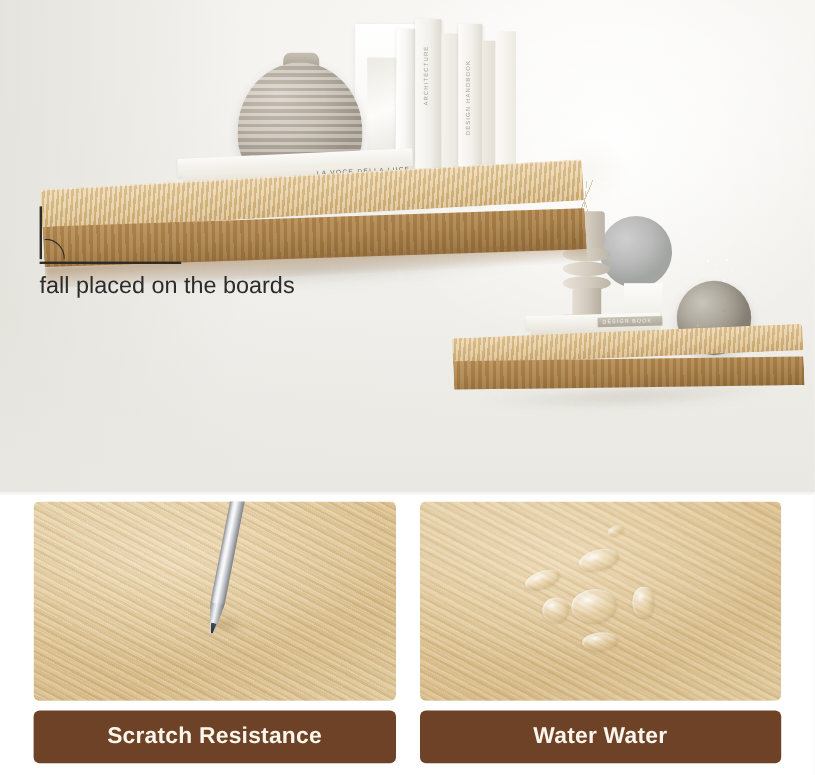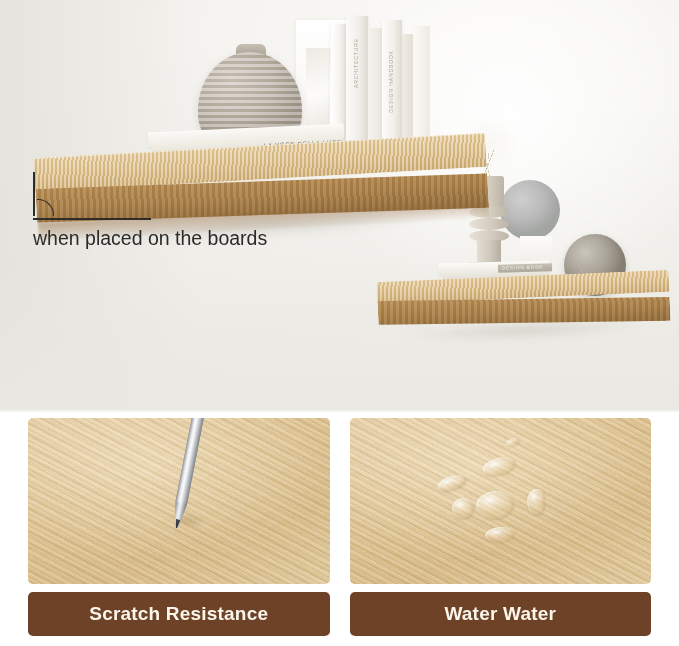--- a/index.html
+++ b/index.html
@@ -514,21 +514,21 @@
     <div class="sphere-sprigs"></div>
     <div class="sphere-big"></div>
 
     <div class="shelf-low-shadow"></div>
     <div class="shelf-low">
       <div class="face"></div>
       <div class="edge"></div>
     </div>
 
     <div class="headline">
-      <div class="sub" style="margin-top:0;">when placed on the boards</div>
+      <div class="sub" style="margin-top:0;">fall placed on the boards</div>
     </div>
   </div>
 
   <div class="panels">
 
     <div class="panel">
       <div class="panel-img">
         <div class="wood-tex"></div>
         <div class="driver-shadow"></div>
         <div class="driver">

